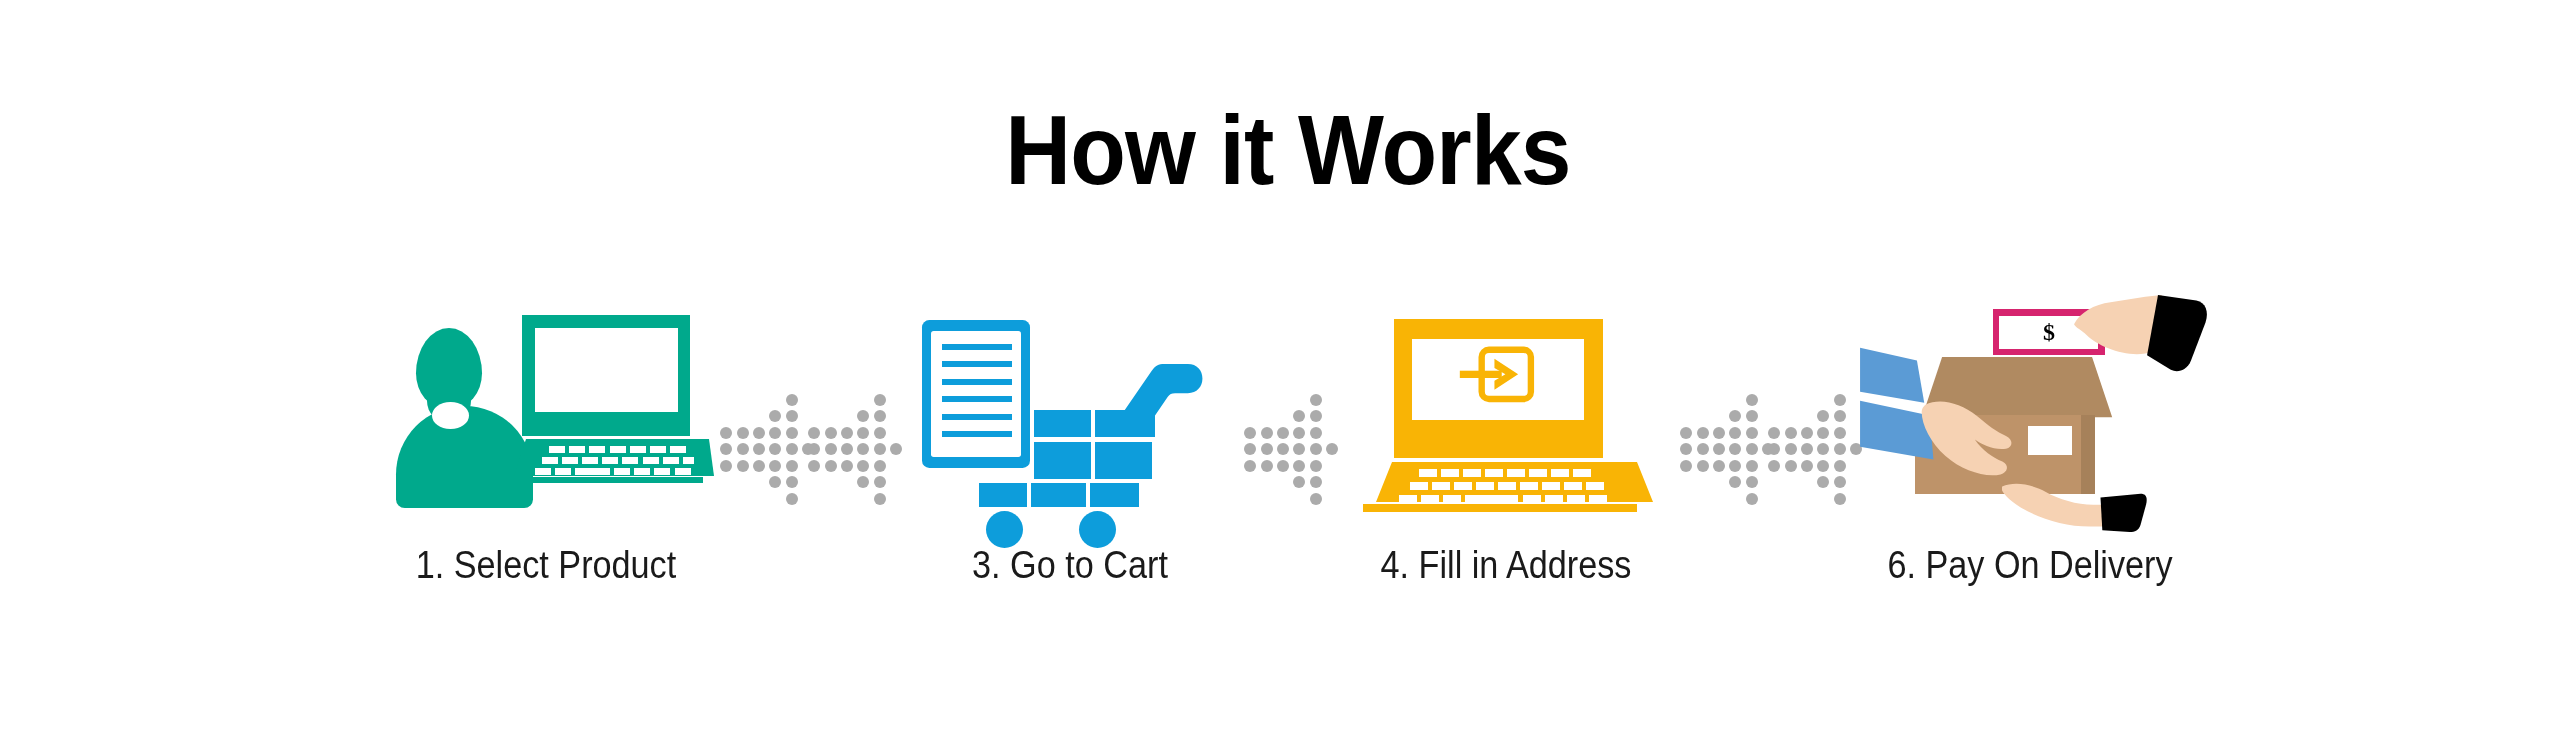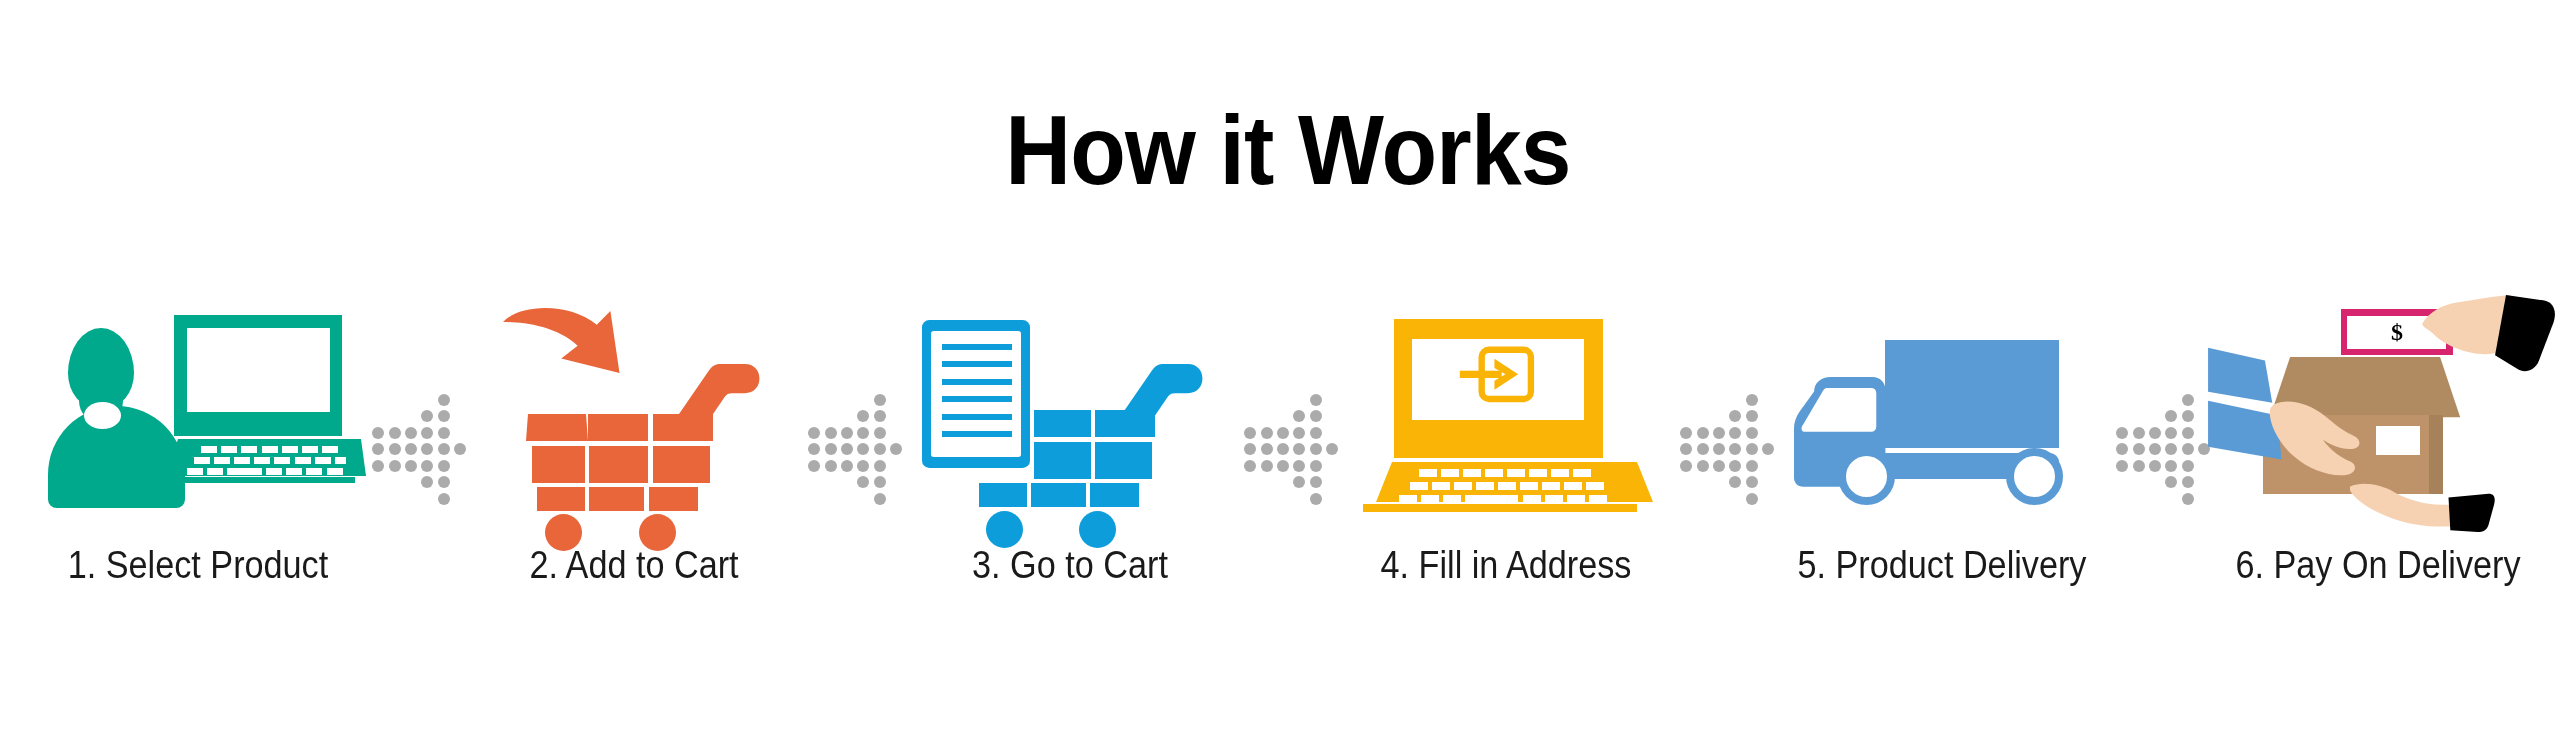--- a/index.html
+++ b/index.html
@@ -242,50 +242,20 @@
         <div class="dot" style="left:66px;top:7.3px;"></div>
         <div class="dot" style="left:66px;top:24px;"></div>
         <div class="dot" style="left:66px;top:40px;"></div>
         <div class="dot" style="left:66px;top:57px;"></div>
         <div class="dot" style="left:66px;top:73px;"></div>
         <div class="dot" style="left:66px;top:90px;"></div>
         <div class="dot" style="left:82px;top:40px;"></div>
       </div>
     </div>
 
-    <div class="step">
-      <div class="icon-box">
-        <div style="position:absolute;left:37px;top:0px;width:279px;height:229px;">
-
-          <svg width="146" height="91" viewBox="0 0 160 100" style="position:absolute;left:3.7px;top:0px;">
-            <path d="M2 22 C 20 2, 75 0, 105 25 L 120 10 L 130 78 L 66 62 L 84 48 C 60 26, 24 22, 2 22 Z" fill="#e8663a"></path>
-          </svg>
-
-          <svg width="119" height="82" viewBox="0 0 130 90" style="position:absolute;left:151px;top:42px;">
-            <path d="M26 88 L 66 30 C 70 24, 74 22, 80 22 L 106 22 C 116 22, 122 29, 122 38 C 122 47, 116 54, 106 54 L 92 54 C 88 54, 86 55, 84 58 L 58 96 Z" fill="#e8663a"></path>
-          </svg>
-
-          <div class="sh" style="left:29px;top:112px;width:0;height:0;border-bottom:27.4px solid var(--orange);border-left:2.7px solid transparent;border-right:2.7px solid transparent;width:58px;"></div>
-          <div class="sh" style="left:91px;top:112px;width:60px;height:27.4px;background:var(--orange);"></div>
-          <div class="sh" style="left:156px;top:112px;width:60px;height:27.4px;background:var(--orange);"></div>
-
-          <div class="sh" style="left:35px;top:144px;width:53px;height:37px;background:var(--orange);"></div>
-          <div class="sh" style="left:92px;top:144px;width:59px;height:37px;background:var(--orange);"></div>
-          <div class="sh" style="left:156px;top:144px;width:57px;height:37px;background:var(--orange);"></div>
-
-          <div class="sh" style="left:40px;top:185px;width:48px;height:24px;background:var(--orange);"></div>
-          <div class="sh" style="left:92px;top:185px;width:55px;height:24px;background:var(--orange);"></div>
-          <div class="sh" style="left:152px;top:185px;width:49px;height:24px;background:var(--orange);"></div>
-
-          <div class="sh" style="left:48px;top:212px;width:37px;height:37px;border-radius:50%;background:var(--orange);"></div>
-          <div class="sh" style="left:142px;top:212px;width:37px;height:37px;border-radius:50%;background:var(--orange);"></div>
-        </div>
-      </div>
-      <div class="step-label">2. Add to Cart</div>
-    </div>
 
     <div class="sep">
       <div class="dots">
         <div class="dot" style="left:0px;top:24px;"></div>
         <div class="dot" style="left:0px;top:40px;"></div>
         <div class="dot" style="left:0px;top:57px;"></div>
         <div class="dot" style="left:16.5px;top:24px;"></div>
         <div class="dot" style="left:16.5px;top:40px;"></div>
         <div class="dot" style="left:16.5px;top:57px;"></div>
         <div class="dot" style="left:33px;top:24px;"></div>
@@ -435,39 +405,20 @@
         <div class="dot" style="left:66px;top:7.3px;"></div>
         <div class="dot" style="left:66px;top:24px;"></div>
         <div class="dot" style="left:66px;top:40px;"></div>
         <div class="dot" style="left:66px;top:57px;"></div>
         <div class="dot" style="left:66px;top:73px;"></div>
         <div class="dot" style="left:66px;top:90px;"></div>
         <div class="dot" style="left:82px;top:40px;"></div>
       </div>
     </div>
 
-    <div class="step">
-      <div class="icon-box">
-        <div style="position:absolute;left:25.6px;top:38px;width:302px;height:165px;">
-
-          <div class="sh" style="left:91px;top:0px;width:174px;height:108px;background:var(--tblue);"></div>
-
-          <div class="sh" style="left:91px;top:113px;width:174px;height:25.6px;background:var(--tblue);border-radius:0 9.1px 9.1px 0;"></div>
-
-          <svg width="96" height="142" viewBox="0 0 105 155" style="position:absolute;left:0px;top:35px;">
-            <path d="M22 18 C 22 8, 30 2, 40 2 L 86 2 C 94 2, 100 8, 100 16 L 100 110 C 100 118, 94 122, 86 122 L 10 122 C 4 122, 0 118, 0 112 L 0 58 C 0 52, 2 46, 6 40 Z" fill="#5b9bd5"></path>
-            <path d="M36 14 L 84 14 C 88 14, 90 16, 90 20 L 90 56 C 90 60, 88 62, 84 62 L 12 62 C 8 62, 7 58, 10 54 L 30 20 C 32 16, 34 14, 36 14 Z" fill="#ffffff"></path>
-          </svg>
-
-          <div class="truck-wheel" style="left:44px;top:108px;width:57px;height:57px;"></div>
-          <div class="truck-wheel" style="left:212px;top:108px;width:57px;height:57px;"></div>
-        </div>
-      </div>
-      <div class="step-label">5. Product Delivery</div>
-    </div>
 
     <div class="sep">
       <div class="dots">
         <div class="dot" style="left:0px;top:24px;"></div>
         <div class="dot" style="left:0px;top:40px;"></div>
         <div class="dot" style="left:0px;top:57px;"></div>
         <div class="dot" style="left:16.5px;top:24px;"></div>
         <div class="dot" style="left:16.5px;top:40px;"></div>
         <div class="dot" style="left:16.5px;top:57px;"></div>
         <div class="dot" style="left:33px;top:24px;"></div>

